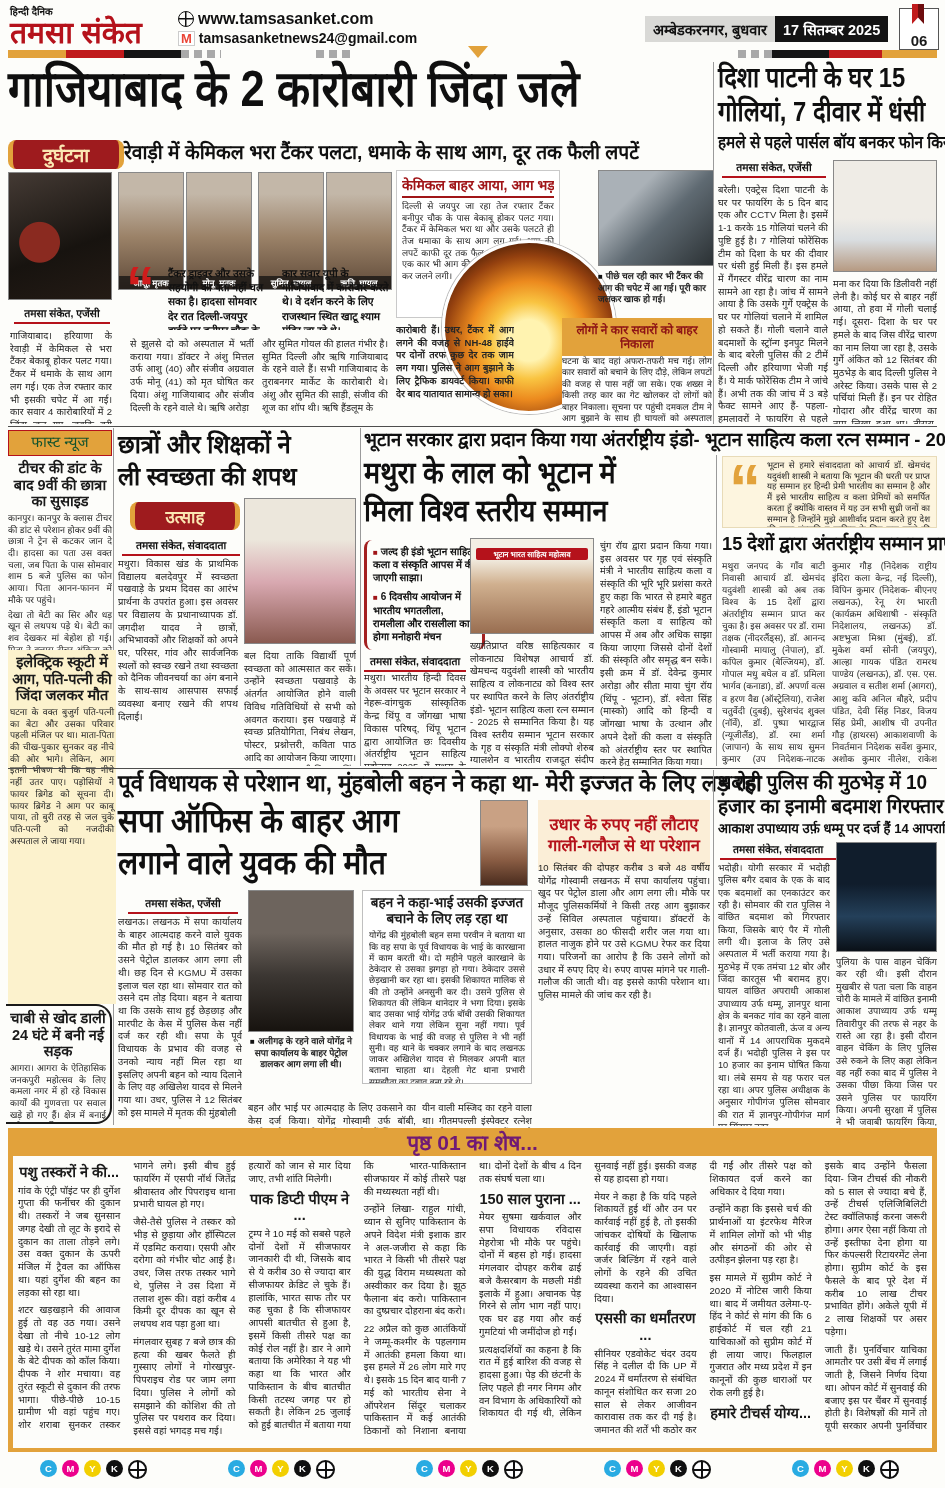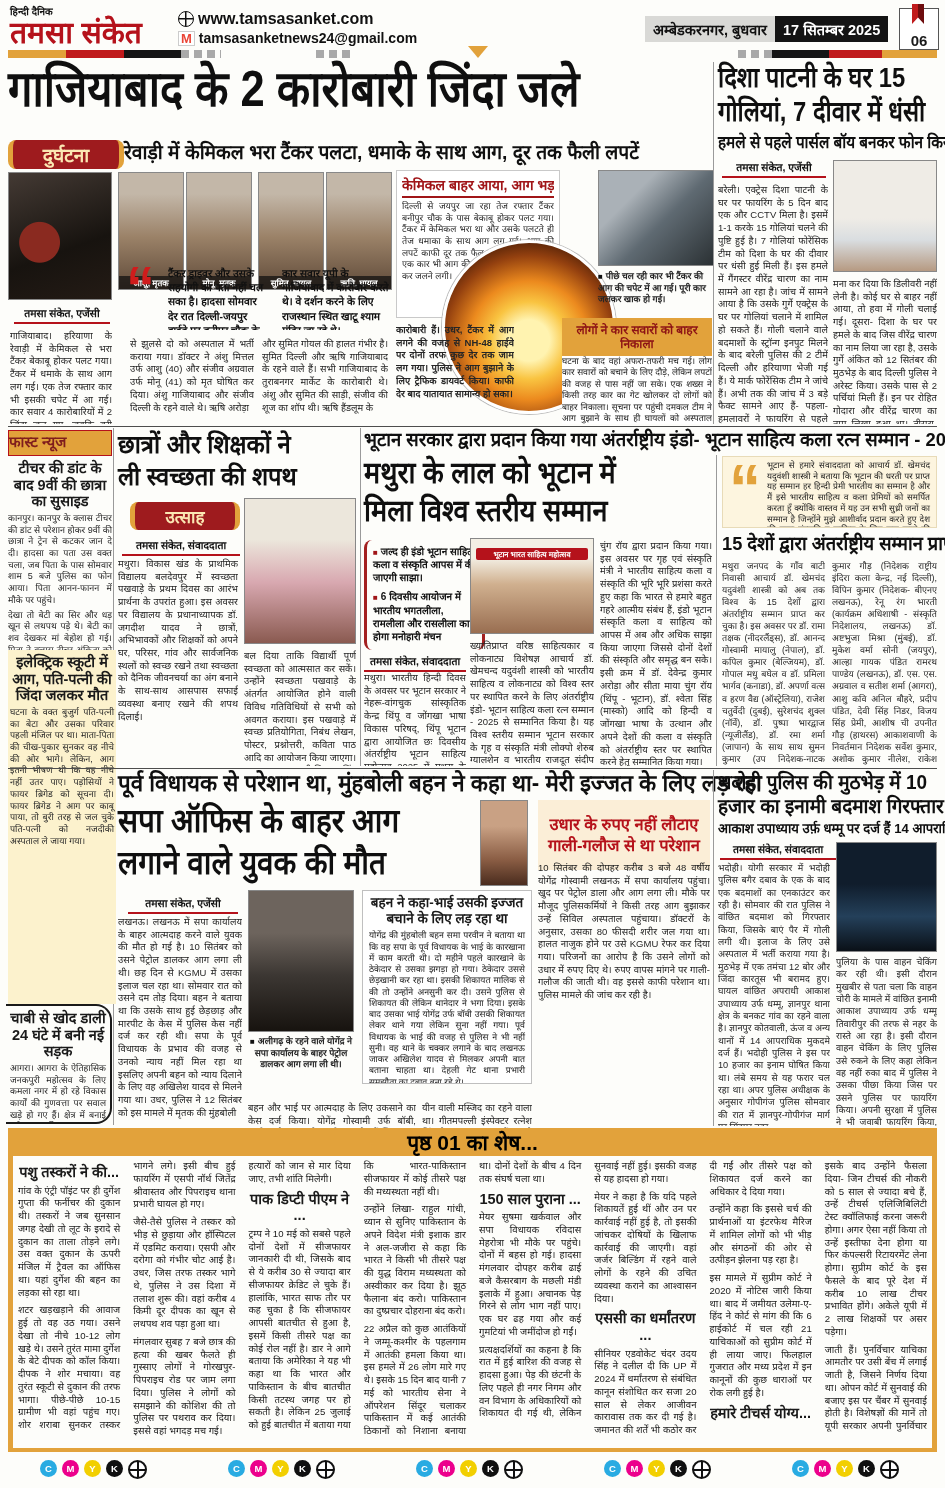--- a/index.html
+++ b/index.html
@@ -32,37 +32,37 @@
   .ph-police{background:linear-gradient(180deg,#101d2c 0 38%,#24405a 68%,#0a1017);}
   .fire-circle{position:absolute;border-radius:50%;border:3px solid #fff;box-shadow:0 0 0 1px #bbb;
       background:radial-gradient(circle at 50% 58%,#fff3b0 0 16%,#f9c441 30%,#ec8a1e 46%,#93400f 66%,#3a1605 84%,#1d0d04);}
   .qmark{font-weight:800;color:#cf1c1c;line-height:1;}
   .quote-bold{font-size:10.5px;font-weight:700;line-height:1.35;color:#111;}
   .chembox{border:1px solid #c9c9c9;background:#fff;box-sizing:border-box;padding:4px 5px;}
   .chem-title{color:#a01518;font-weight:800;font-size:14px;text-align:center;border-bottom:2px solid #a01518;
               padding-bottom:2px;margin-bottom:3px;white-space:nowrap;overflow:hidden;}
   .rescue-t{background:#e2a23b;color:#8d1315;font-weight:800;font-size:12px;text-align:center;
             display:flex;align-items:center;justify-content:center;line-height:1.15;}
-  .fn-label{background:#e2a23b;color:#7f1d1d;font-weight:700;font-size:15px;text-align:left;
+  .fn-label{background:#e2a23b;color:#14532d;font-weight:400;font-size:15px;text-align:center;
             border:1px solid #b5121b;line-height:22px;}
   .fn-h{font-weight:800;font-size:14.5px;text-align:center;line-height:1.15;margin:2px 0 3px;}
   .yellowbg{background:#fcf2cd;}
   .sq{color:#a01518;font-size:8px;margin-right:3px;}
   .sqb{color:#111;font-size:8px;margin-right:3px;}
   .bullets{border-left:3px solid #a32020;border-right:3px solid #a32020;border-radius:8px;
            box-sizing:border-box;padding:5px 6px;}
   .bullet-item{font-size:10px;font-weight:700;line-height:1.3;margin-bottom:6px;color:#111;}
   .quote-panel{background:#fdf5df;border:1px solid #e8dbb8;box-sizing:border-box;display:flex;padding:3px 6px;}
   .gquote{font-size:64px;font-weight:800;color:#e2a23b;line-height:.9;margin-right:6px;}
   .sister-box{border:1px solid #bfbfbf;box-sizing:border-box;padding:4px 6px;background:#fff;}
   .sister-h{font-weight:800;font-size:13.5px;text-align:center;line-height:1.2;margin-bottom:3px;}
   .udhaar-h{background:#fbeed7;color:#b5121b;font-weight:800;font-size:16.5px;text-align:center;line-height:1.25;
             display:flex;align-items:center;justify-content:center;}
   .shesh-band{background:#e2a23b;display:flex;align-items:center;justify-content:center;}
-  .shesh-band span{color:#000000;font-weight:800;font-size:21px;}
+  .shesh-band span{color:#701a75;font-weight:800;font-size:21px;}
   .shesh-cols{column-count:8;column-gap:13px;font-size:9.6px;line-height:1.33;text-align:justify;height:100%;}
   .shesh-cols p{margin:0 0 5px 0;}
   .shesh-h{font-weight:800;font-size:14.5px;text-align:center;margin:4px 0 4px;line-height:1.15;column-span:none;}
   .cmyk{position:absolute;display:flex;gap:5px;}
   .dot{width:17px;height:17px;border-radius:50%;color:#fff;font-size:9.5px;font-weight:700;
        display:flex;align-items:center;justify-content:center;}
   .dc{background:#29abe2;} .dm{background:#ec008c;} .dy{background:#f2cf00;} .dk{background:#101010;}
   .reg{width:15px;height:15px;border:2px solid #111;border-radius:50%;background:
        linear-gradient(#111,#111) center/100% 2px no-repeat,
        linear-gradient(#111,#111) center/2px 100% no-repeat, #fff;}

